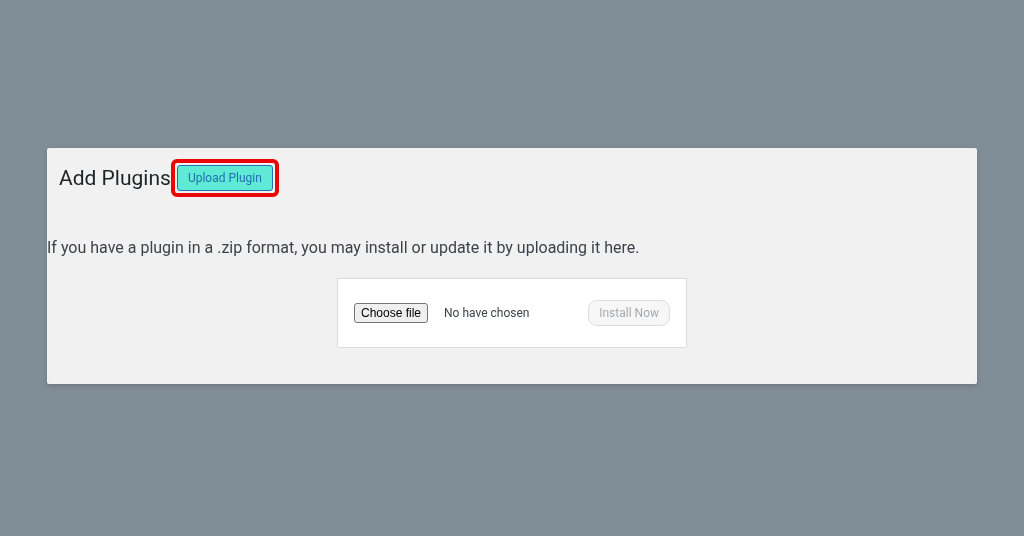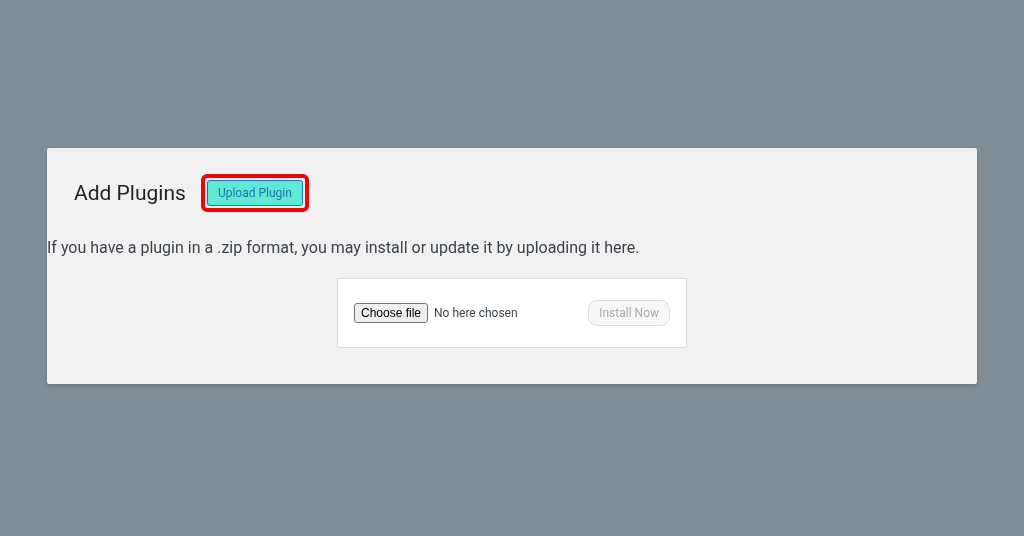--- a/index.html
+++ b/index.html
@@ -1,25 +1,25 @@
 <!DOCTYPE html>
 <html><head>
 <meta charset="utf-8">
 <style>
   html,body{margin:0;padding:0;width:1024px;height:536px;font-family:-apple-system,BlinkMacSystemFont,"Segoe UI",Roboto,Helvetica,Arial,sans-serif;}
   body{background:#7f8d97;display:flex;align-items:flex-start;justify-content:center;}
   .panel{position:relative;margin-top:148px;width:930px;height:236px;background:#f1f1f1;border-radius:2px;box-shadow:0 2px 4px rgba(0,0,0,0.15);}
   .header{position:absolute;top:16px;left:12px;display:flex;align-items:center;}
-  .page-title{font-size:21px;font-weight:400;color:#1d2327;margin:15px;line-height:28px;}
+  .page-title{font-size:21px;font-weight:400;color:#1d2327;margin:0;line-height:28px;}
   .upload-wrap{margin-left:6px;position:relative;}
   .upload-btn{display:inline-block;border:1px solid #2271b1;background:#5eead4;color:#2271b1;font-size:12px;padding:4px 10px;line-height:16px;border-radius:3px;cursor:pointer;}
   .highlight{position:absolute;top:-6px;left:-6px;right:-6px;bottom:-6px;border:4px solid #e90808;border-radius:6px;pointer-events:none;}
   .instruction{position:absolute;top:90px;left:0;right:0;font-size:16px;color:#3c434a;}
   .upload-box{position:absolute;top:130px;left:50%;transform:translateX(-50%);width:350px;height:70px;background:#ffffff;border:1px solid #dcdcde;display:flex;align-items:center;justify-content:space-between;padding:0 16px;box-sizing:border-box;}
-  .file-side{display:flex;align-items:center;gap:6px;}
+  .file-side{display:flex;align-items:center;gap:16px;}
   .choose-file-btn{font-size:12px;font-family:Arial,sans-serif;padding:2px 6px;background:#efefef;border:1px solid #767676;border-radius:3px;cursor:pointer;color:#000;}
   .file-status{font-size:12px;color:#3c434a;}
   .install-btn{font-size:12px;color:#a7aaad;background:#f7f7f7;border:1px solid #dcdcde;padding:5px 10px;border-radius:9px;cursor:default;}
 </style>
 </head>
 <body>
 
 <div class="panel">
 
   <div class="header">
@@ -28,18 +28,18 @@
       <span class="upload-btn">Upload Plugin</span>
       <div class="highlight"></div>
     </div>
   </div>
 
   <div class="instruction">If you have a plugin in a .zip format, you may install or update it by uploading it here.</div>
 
   <div class="upload-box">
     <div class="file-side">
       <span class="choose-file-btn">Choose file</span>
-      <span class="file-status">No here chosen</span>
+      <span class="file-status">No have chosen</span>
     </div>
     <span class="install-btn">Install Now</span>
   </div>
 
 </div>
 
 </body></html>

